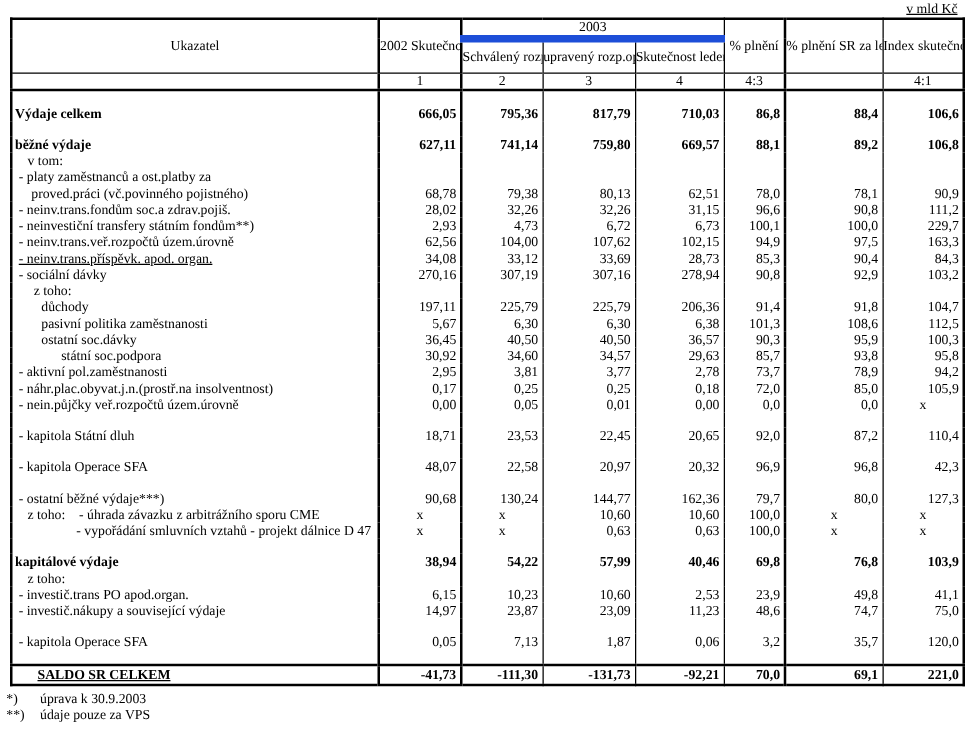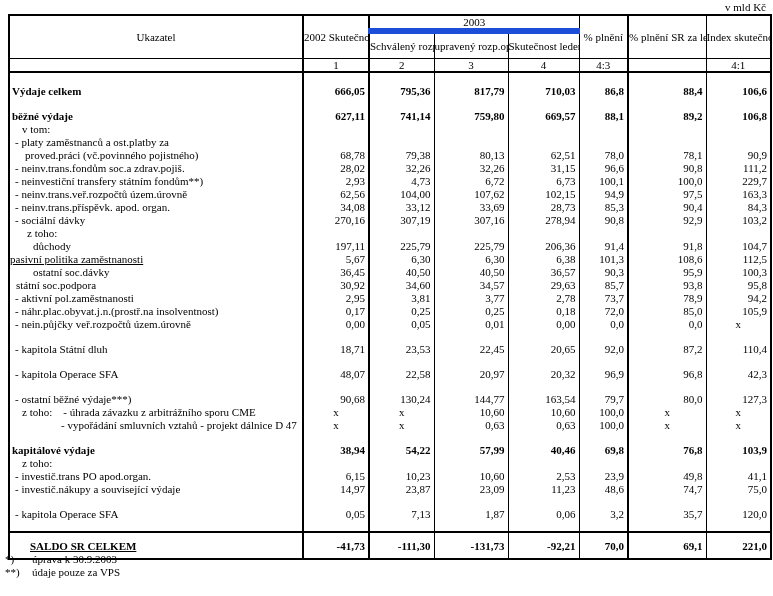--- a/index.html
+++ b/index.html
@@ -1,20 +1,20 @@
 <!DOCTYPE html>
 <html><head>
 <meta charset="utf-8">
 <style>
   html,body { margin:0; padding:0; background:#fff; }
   .page {
     position:relative; width:773px; height:596px; background:#fff;
     font-family:"Liberation Serif","DejaVu Serif",serif; color:#000; font-size:11px;
   }
-  .unit { position:absolute; top:1px; right:7px; font-size:11px; }
+  .unit { position:absolute; top:1px; right:7px; text-decoration:underline; font-size:11px; }
   table.tbl {
     position:absolute; top:14px; left:8px; width:762px;
     border-collapse:collapse; table-layout:fixed; border:2px solid #000;
   }
   .tbl th, .tbl td {
     padding:0; margin:0; font-size:11px; line-height:12px;
     font-weight:normal; overflow:hidden; white-space:nowrap; vertical-align:middle;
   }
   thead th { text-align:center; }
   tr.hA { height:13px; }
@@ -24,21 +24,21 @@
   .g2003 { border-bottom:6px solid #1d4ed8; }
   .pre { white-space:pre-line; }
   .bl1 { border-left:1px solid #000; }
   .bl2 { border-left:2px solid #000; }
   tbody tr { height:13px; }
   tbody tr.blank { height:12px; }
   tbody tr.bold td { font-weight:bold; }
   td.lbl { text-align:left; white-space:pre; }
   td.num { text-align:right; padding-right:3px; }
   td.xval { text-align:center; padding-right:0; }
-  tr.saldo { height:27px; }
+  tr.saldo { height:16px; }
   tr.saldo td { border-top:2px solid #000; font-weight:bold; }
   tr.saldo td.lbl span { text-decoration:underline; }
   .footnotes { position:absolute; left:5px; top:553px; font-size:11px; line-height:13px; }
   .fn-marker { display:inline-block; min-width:27px; }
 </style>
 </head>
 <body>
 
 <div class="page">
 
@@ -184,21 +184,21 @@
           <td class="lbl" style="padding-left: 5px;">- neinv.trans.veř.rozpočtů územ.úrovně</td>
           <td class="bl2 num">62,56</td>
           <td class="bl2 num">104,00</td>
           <td class="bl1 num">107,62</td>
           <td class="bl1 num">102,15</td>
           <td class="bl1 num">94,9</td>
           <td class="bl2 num">97,5</td>
           <td class="bl1 num">163,3</td>
         </tr>
         <tr>
-          <td class="lbl" style="padding-left: 5px;">- neinv.trans.příspěvk. apod. organ.</td>
+          <td class="lbl" style="padding-left: 5px; text-decoration: underline;">- neinv.trans.příspěvk. apod. organ.</td>
           <td class="bl2 num">34,08</td>
           <td class="bl2 num">33,12</td>
           <td class="bl1 num">33,69</td>
           <td class="bl1 num">28,73</td>
           <td class="bl1 num">85,3</td>
           <td class="bl2 num">90,4</td>
           <td class="bl1 num">84,3</td>
         </tr>
         <tr>
           <td class="lbl" style="padding-left: 5px;">- sociální dávky</td>
@@ -224,41 +224,41 @@
           <td class="lbl" style="padding-left: 23px;">důchody</td>
           <td class="bl2 num">197,11</td>
           <td class="bl2 num">225,79</td>
           <td class="bl1 num">225,79</td>
           <td class="bl1 num">206,36</td>
           <td class="bl1 num">91,4</td>
           <td class="bl2 num">91,8</td>
           <td class="bl1 num">104,7</td>
         </tr>
         <tr>
-          <td class="lbl" style=" text-decoration: underline;">pasivní politika zaměstnanosti</td>
+          <td class="lbl" style="padding-left: 23px;">pasivní politika zaměstnanosti</td>
           <td class="bl2 num">5,67</td>
           <td class="bl2 num">6,30</td>
           <td class="bl1 num">6,30</td>
           <td class="bl1 num">6,38</td>
           <td class="bl1 num">101,3</td>
           <td class="bl2 num">108,6</td>
           <td class="bl1 num">112,5</td>
         </tr>
         <tr>
           <td class="lbl" style="padding-left: 23px;">ostatní soc.dávky</td>
           <td class="bl2 num">36,45</td>
           <td class="bl2 num">40,50</td>
           <td class="bl1 num">40,50</td>
           <td class="bl1 num">36,57</td>
           <td class="bl1 num">90,3</td>
           <td class="bl2 num">95,9</td>
           <td class="bl1 num">100,3</td>
         </tr>
         <tr>
-          <td class="lbl" style="padding-left: 6px;">státní soc.podpora</td>
+          <td class="lbl" style="padding-left: 39px;">státní soc.podpora</td>
           <td class="bl2 num">30,92</td>
           <td class="bl2 num">34,60</td>
           <td class="bl1 num">34,57</td>
           <td class="bl1 num">29,63</td>
           <td class="bl1 num">85,7</td>
           <td class="bl2 num">93,8</td>
           <td class="bl1 num">95,8</td>
         </tr>
         <tr>
           <td class="lbl" style="padding-left: 5px;">- aktivní pol.zaměstnanosti</td>
@@ -338,21 +338,21 @@
           <td class="bl1 num"></td>
           <td class="bl1 num"></td>
           <td class="bl2 num"></td>
           <td class="bl1 num"></td>
         </tr>
         <tr>
           <td class="lbl" style="padding-left: 5px;">- ostatní běžné výdaje***)</td>
           <td class="bl2 num">90,68</td>
           <td class="bl2 num">130,24</td>
           <td class="bl1 num">144,77</td>
-          <td class="bl1 num">163,54</td>
+          <td class="bl1 num">162,36</td>
           <td class="bl1 num">79,7</td>
           <td class="bl2 num">80,0</td>
           <td class="bl1 num">127,3</td>
         </tr>
         <tr>
           <td class="lbl" style="padding-left: 12px;">z toho:    - úhrada závazku z arbitrážního sporu CME</td>
           <td class="bl2 xval">x</td>
           <td class="bl2 xval">x</td>
           <td class="bl1 num">10,60</td>
           <td class="bl1 num">10,60</td>

